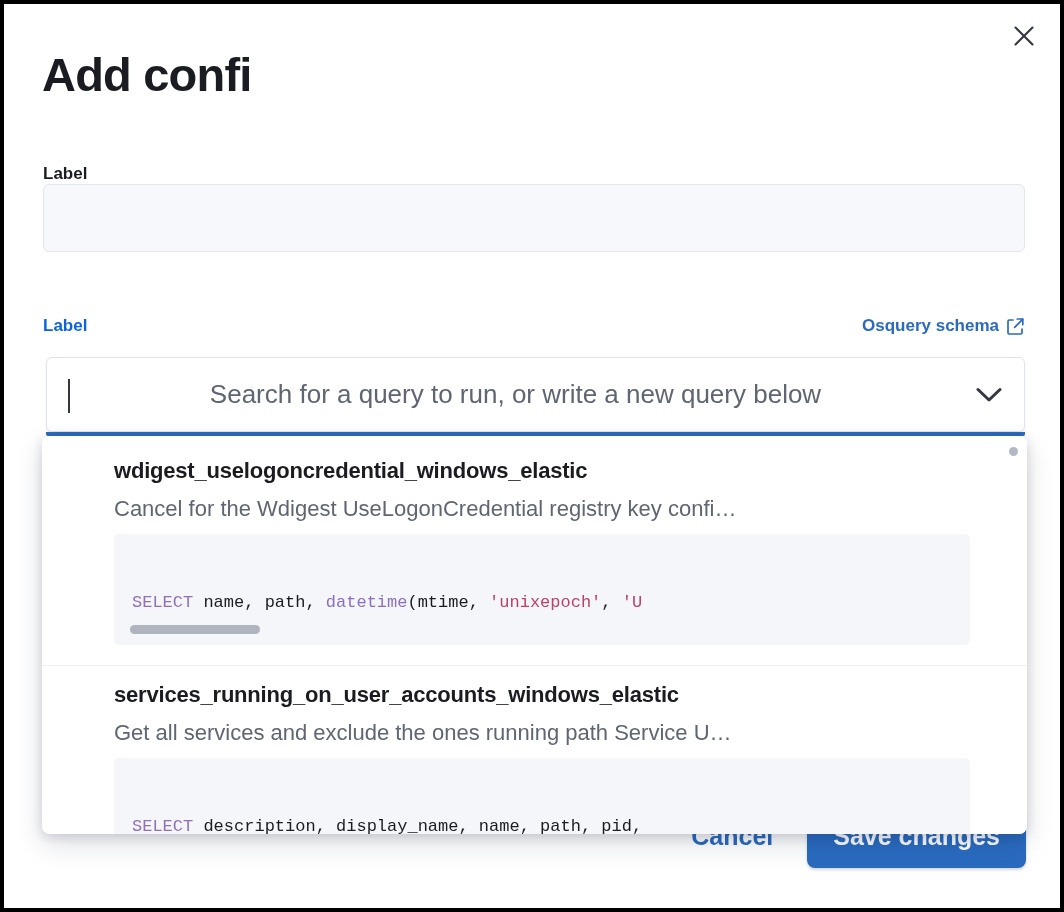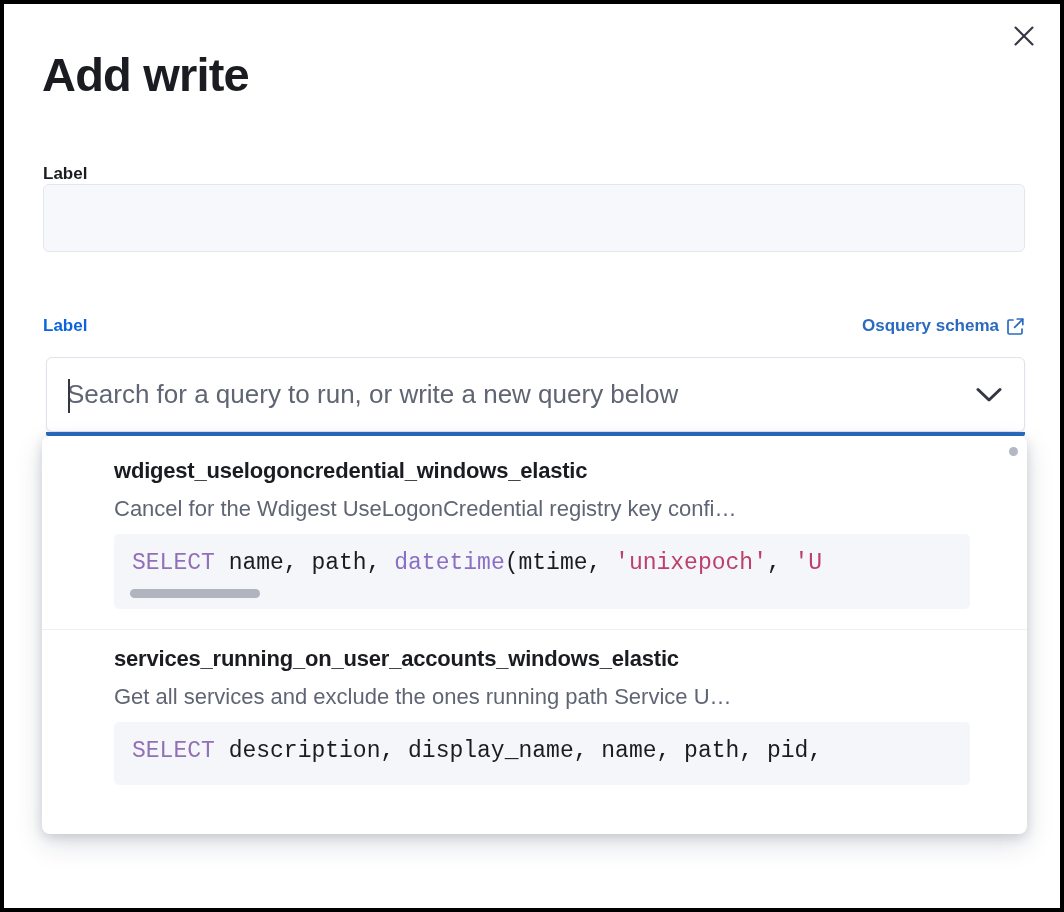--- a/index.html
+++ b/index.html
@@ -127,20 +127,21 @@
     top: 0;
     right: 60px;
     height: 100%;
     border: none;
     outline: none;
     background: transparent;
     font-family: "Liberation Sans", sans-serif;
     font-size: 26px;
     color: #ef4444;
     caret-color: #1a1c21;
+    text-align: center;
   }
   #combobox-input::placeholder { color: #5f6573; opacity: 1; }
   #text-caret {
     position: absolute;
     left: 21px;
     top: 21px;
     width: 2px;
     height: 34px;
     background: #343741;
   }
@@ -208,25 +209,26 @@
   .code-block {
     margin-top: 11px;
     width: 856px;
     background: #f5f6fa;
     border-radius: 5px;
     padding: 14px 0 0 0;
     overflow: hidden;
   }
   .code-line {
     font-family: "Liberation Mono", monospace;
-    font-size: 23px;
+    font-size: 17px;
     line-height: 1.35;
     white-space: pre;
     padding: 0 16px 0 18px;
     color: #1a1c21;
+    margin-top: 44px;
   }
   .tok-kw  { color: #9170b8; }
   .tok-fn  { color: #8a6fc4; }
   .tok-str { color: #bd4069; }
   .code-scroll-track {
     height: 30px;
     padding: 10px 0 0 16px;
   }
   .code-scroll-thumb {
     width: 130px;
@@ -286,21 +288,21 @@
 <div id="modal">
 
   <button id="close-btn" aria-label="Close">
     <span>
       <svg width="22" height="22" viewBox="0 0 22 22" fill="none">
         <path d="M2.5 2.5 L19.5 19.5 M19.5 2.5 L2.5 19.5" stroke="#343741" stroke-width="2.1" stroke-linecap="round"></path>
       </svg>
     </span>
   </button>
 
-  <h1 id="page-title">Add write</h1>
+  <h1 id="page-title">Add confi</h1>
 
   <div id="label-group">
     <div class="field-label">Label</div>
     <input class="text-input" id="label-input" type="text" value="" style="">
   </div>
 
   <div id="query-row">
     <span id="query-label">Label</span>
     <a id="osquery-schema-link">
       <span>Osquery schema</span>
@@ -320,20 +322,24 @@
       <span id="text-caret"></span>
       <span id="chevron-down">
         <svg width="26" height="16" viewBox="0 0 26 16" fill="none">
           <path d="M2 2.5 L13 13 L24 2.5" stroke="#343741" stroke-width="3" stroke-linecap="round" stroke-linejoin="round"></path>
         </svg>
       </span>
     </div>
     <div id="focus-underline"></div>
   </div>
 
+  <div id="footer">
+    <button id="cancel-button">Cancel</button>
+    <button id="save-changes-button">Save changes</button>
+  </div>
 
   <div id="dropdown-panel">
     <div id="panel-scroll-dot"></div>
     <div id="option-list">
         <div class="option-item">
           <div class="option-title">wdigest_uselogoncredential_windows_elastic</div>
           <div class="option-description">Cancel for the Wdigest UseLogonCredential registry key confi…</div>
           <div class="code-block">
             <div class="code-line"><span class="tok-kw">SELECT</span><span> name, path, </span><span class="tok-fn">datetime</span><span>(mtime, </span><span class="tok-str">'unixepoch'</span><span>, </span><span class="tok-str">'U</span></div>
             <div class="code-scroll-track">

